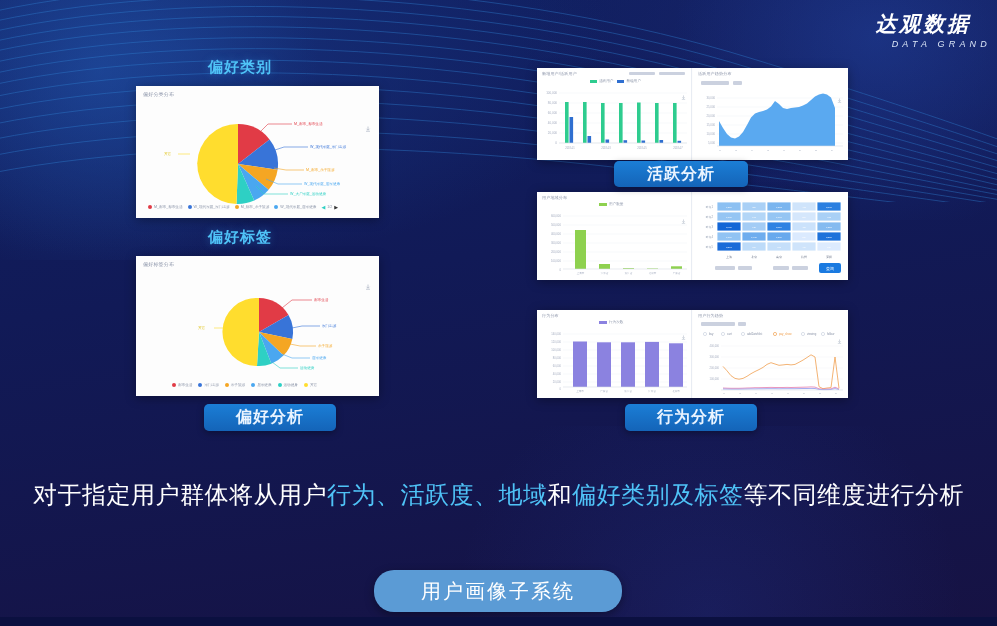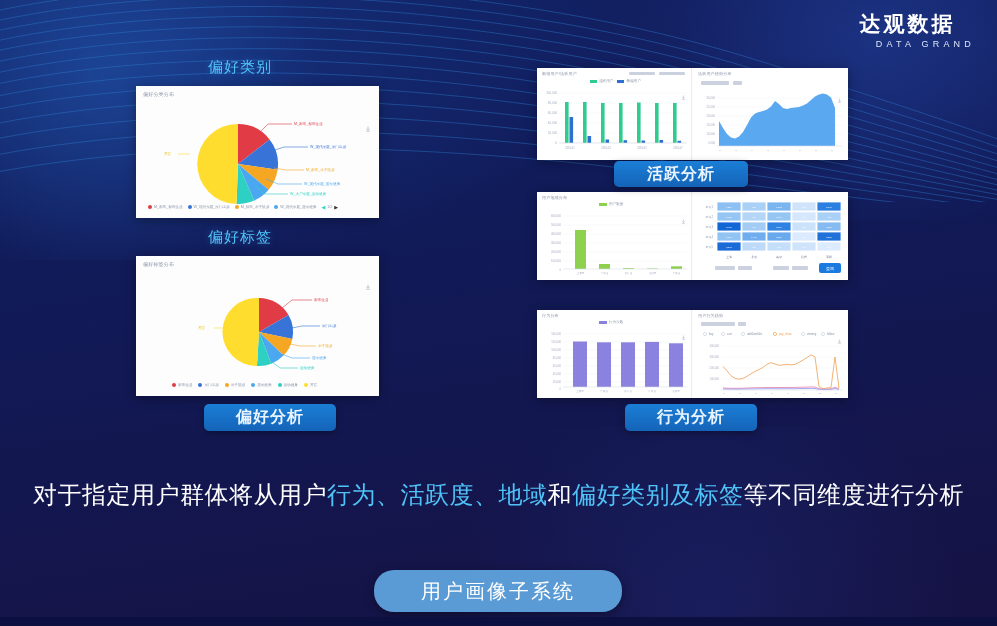--- a/index.html
+++ b/index.html
@@ -20,26 +20,26 @@
   }
   .waves { position:absolute; top:-18px; left:-30px; width:1070px; height:220px; opacity:.85; }
   .glow-l { position:absolute; left:-160px; top:-120px; width:520px; height:380px;
     background:radial-gradient(circle,rgba(45,120,220,.30),rgba(0,0,0,0) 68%); }
   .glow-r { position:absolute; right:-120px; top:-140px; width:480px; height:360px;
     background:radial-gradient(circle,rgba(40,90,200,.25),rgba(0,0,0,0) 68%); }
   .glow-b { position:absolute; left:40%; bottom:-180px; width:620px; height:380px;
     background:radial-gradient(circle,rgba(40,70,180,.20),rgba(0,0,0,0) 70%); }
 
   
-  .brand { position:absolute; right:22px; top:12px; text-align:center; z-index:6; }
+  .brand { position:absolute; right:6px; top:12px; text-align:center; z-index:6;font-style:italic; }
   .brand-cn { color:#ffffff; font-size:21px; font-weight:bold; letter-spacing:3px; line-height:1.15; }
   .brand-en { color:#dbe6f7; font-size:9px; letter-spacing:4.2px; margin-top:3px;padding-left:36px; }
 
   
-  .sec-head { position:absolute; color:#4fc3f7; font-size:15px; font-weight:normal; letter-spacing:1px; z-index:5;
+  .sec-head { position:absolute; color:#4fc3f7; font-size:15px; font-weight:bold; letter-spacing:1px; z-index:5;
     text-shadow:0 0 8px rgba(60,170,255,.35); }
 
   
   .card { position:absolute; background:#fdfdfd; z-index:4; overflow:hidden;
     box-shadow:0 2px 10px rgba(0,0,0,.35); }
   .mini { position:absolute; background:#fff; overflow:hidden; }
   .mini-title { position:absolute; left:5px; top:3px; font-size:4px; color:#8a93a8; letter-spacing:.2px; }
   .blurline { background:#b9c2d4; border-radius:1px; opacity:.75; }
 
   

